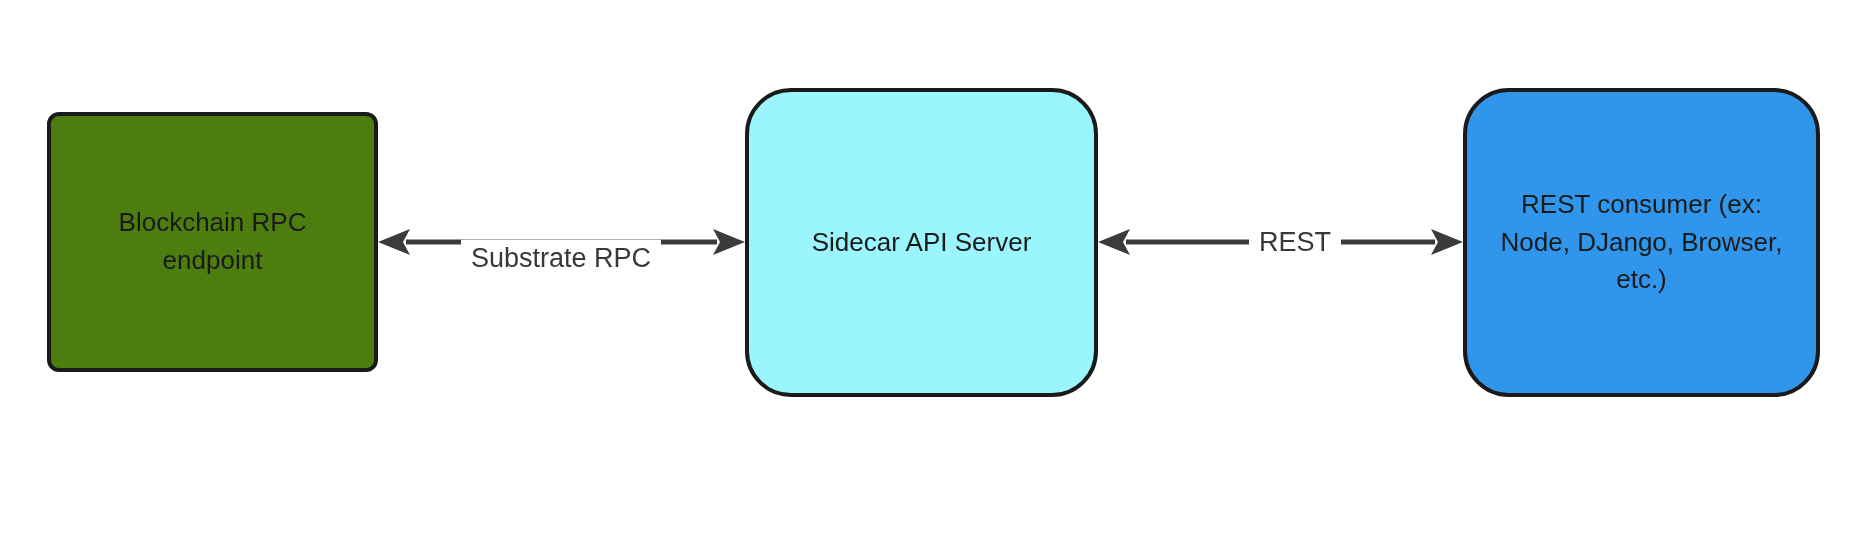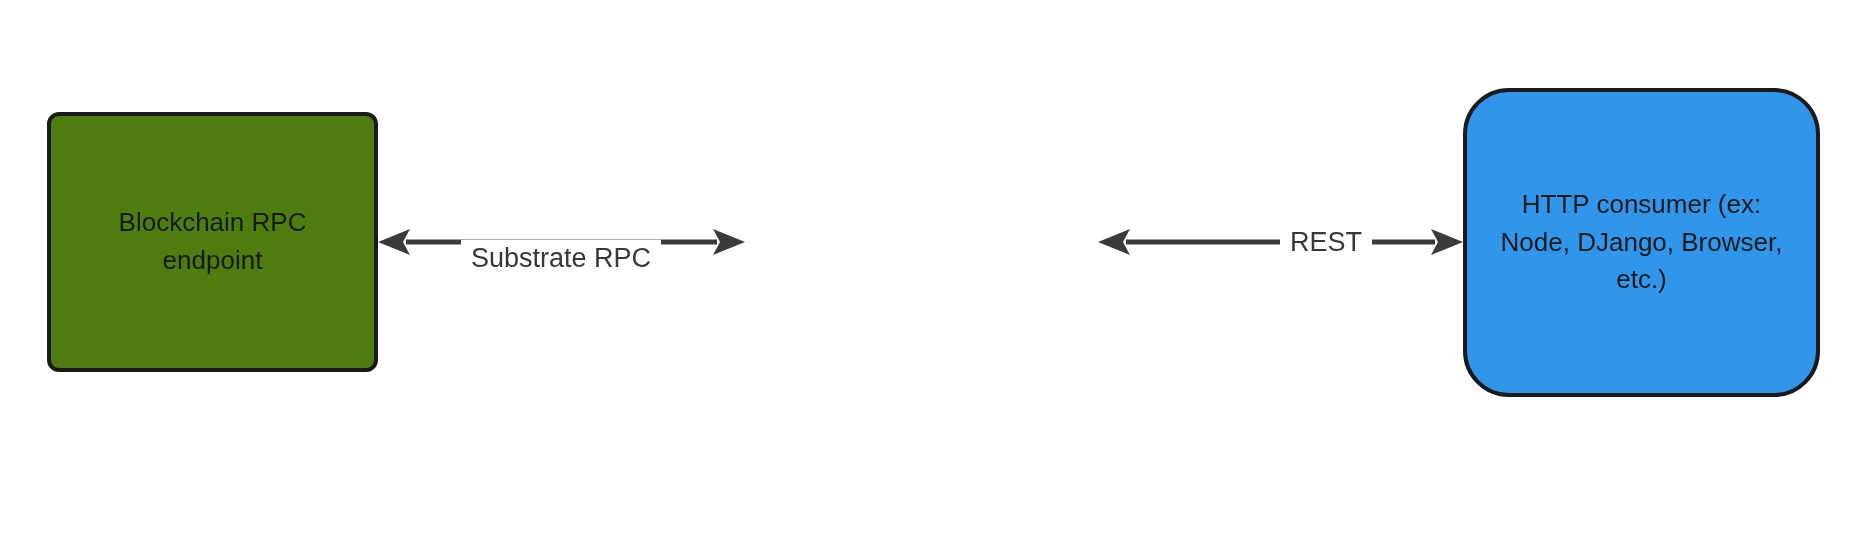--- a/index.html
+++ b/index.html
@@ -96,27 +96,30 @@
 
     <g>
       <line class="edge-line" x1="1126" y1="242" x2="1435" y2="242"></line>
       <path class="arrowhead" d="M 1098 242 L 1130 229 L 1123 242 L 1130 255 Z"></path>
       <path class="arrowhead" d="M 1463 242 L 1431 229 L 1438 242 L 1431 255 Z"></path>
     </g>
   </svg>
 
   <div class="edge-label" style="left: 561px; top: 242px; margin-top: 16px;">Substrate RPC</div>
 
-  <div class="edge-label" style="left: 1326px; top: 242px;">REST</div>
+  <div class="edge-label" style="left: 1295px; top: 242px;">REST</div>
 
   <div class="node node--left">
     <span>Blockchain RPC
 endpoint</span>
   </div>
 
+  <div class="node node--middle">
+    <span>Sidecar API Server</span>
+  </div>
 
   <div class="node node--right">
-    <span>HTTP consumer (ex:
+    <span>REST consumer (ex:
 Node, DJango, Browser,
 etc.)</span>
   </div>
 
 </div>
 
 </body></html>

